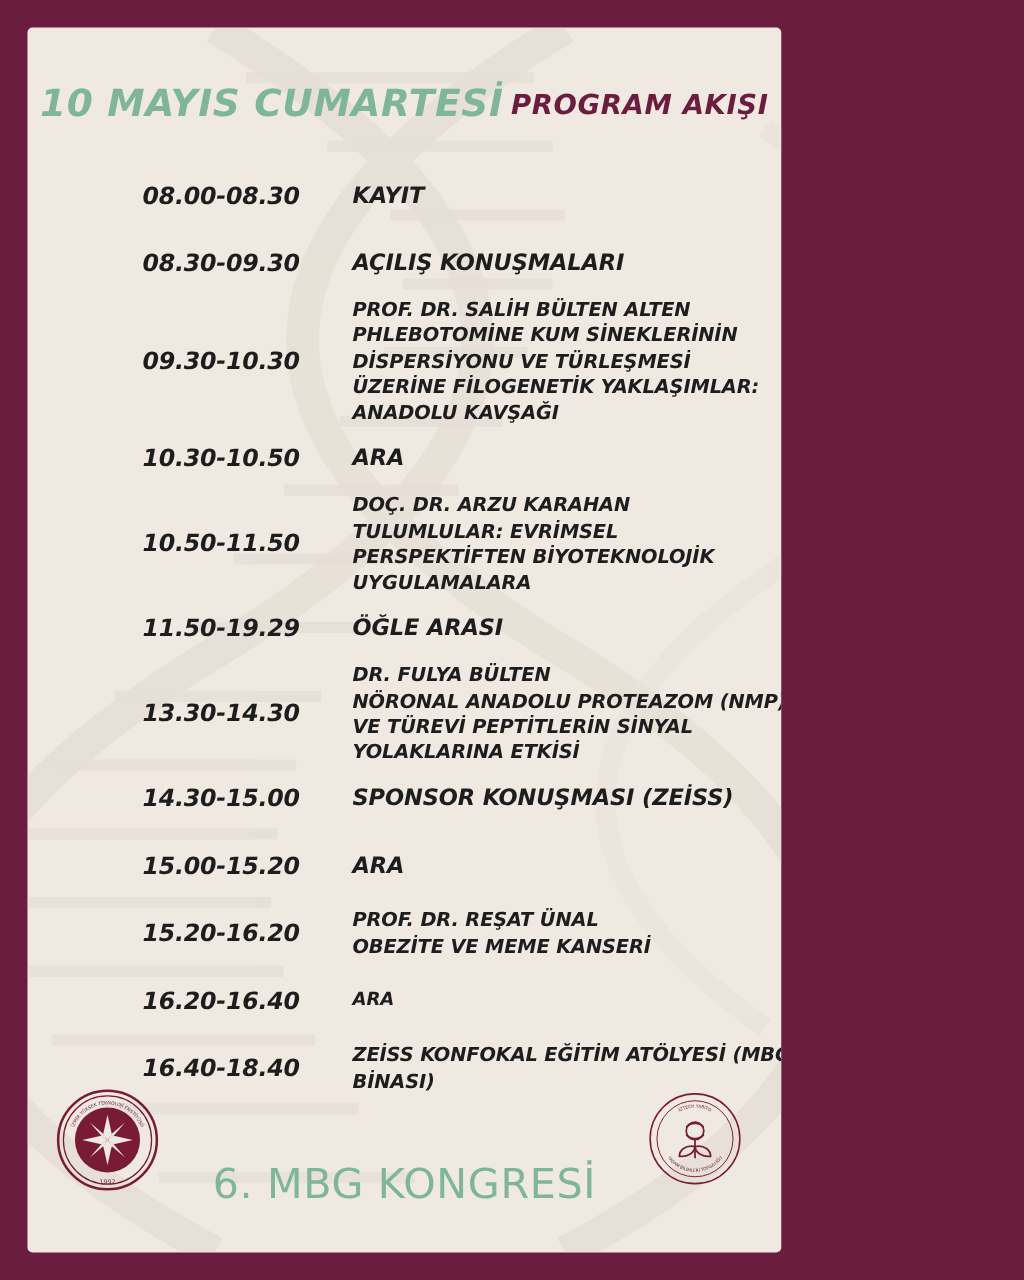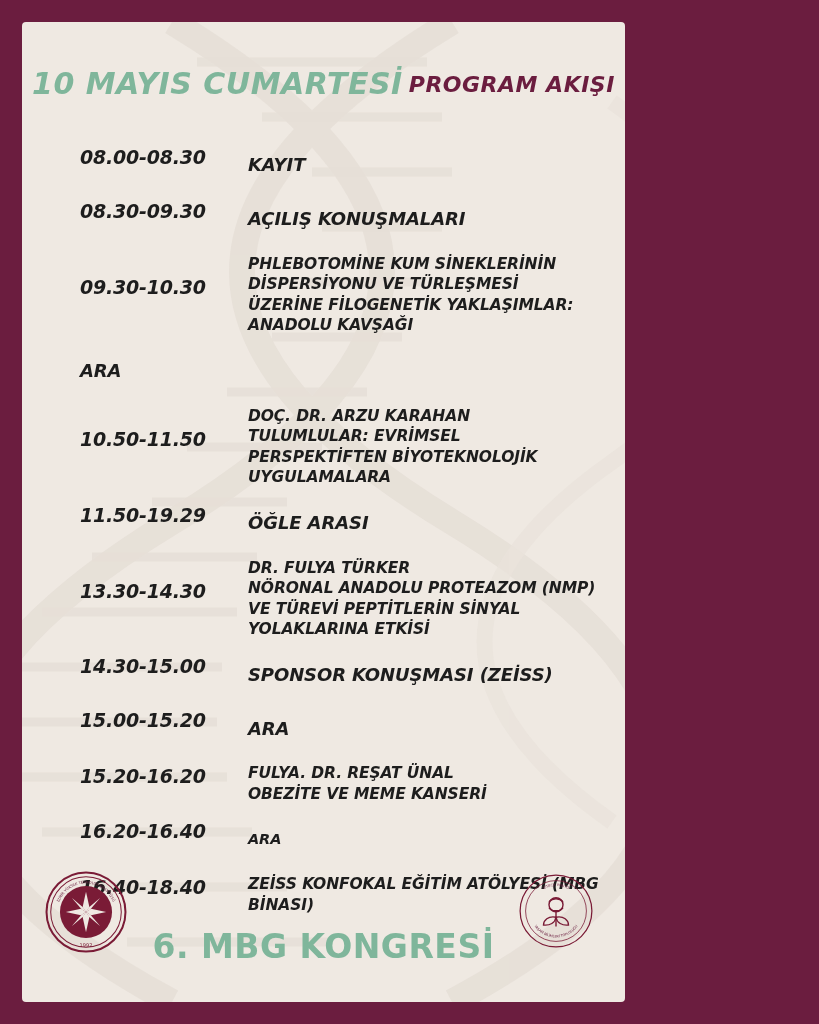--- a/index.html
+++ b/index.html
@@ -65,60 +65,60 @@
     color: #6b1d3f;
     margin-left: 6px;
     position: relative;
     top: -2px;
   }
   .schedule {
     position: absolute;
     top: 108px;
     left: 0;
     width: 100%;
+    padding-left: 34px;
   }
   .row {
     display: flex;
     align-items: center;
     padding: 0 0 0 58px;
     min-height: 54px;
   }
   .time {
     flex: 0 0 168px;
     font-family: "DejaVu Sans", sans-serif;
     font-style: italic;
     font-weight: bold;
     font-size: 19px;
     color: #1d1d1d;
     letter-spacing: -0.2px;
   }
   .desc {
     flex: 1 1 auto;
     padding-right: 26px;
-    margin-top: 16px;
   }
   .line {
     font-family: "DejaVu Sans", sans-serif;
     font-style: italic;
     font-weight: bold;
     color: #1d1d1d;
     letter-spacing: -0.1px;
     line-height: 1.32;
   }
   .line.lg { font-size: 18px; }
   .line.md { font-size: 15.5px; }
   .line.sm { font-size: 14.5px; }
   .footer-title {
     position: absolute;
     bottom: 36px;
     left: 0;
     width: 100%;
     text-align: center;
     font-family: "DejaVu Sans", sans-serif;
-    font-weight: bold;
+    font-weight: normal;
     font-size: 33px;
     letter-spacing: 0.5px;
     color: #7fb69b;
   }
   .logo-left {
     position: absolute;
     left: 22px;
     bottom: 48px;
     width: 84px;
     height: 84px;
@@ -188,26 +188,28 @@
       <div class="row">
         <div class="time">08.30-09.30</div>
         <div class="desc">
           <div class="line lg">AÇILIŞ KONUŞMALARI</div>
         </div>
       </div>
 
       <div class="row">
         <div class="time">09.30-10.30</div>
         <div class="desc">
+          <div class="line md">PROF. DR. SALİH BÜLTEN ALTEN</div>
           <div class="line md">PHLEBOTOMİNE KUM SİNEKLERİNİN DİSPERSİYONU VE TÜRLEŞMESİ</div>
           <div class="line md">ÜZERİNE FİLOGENETİK YAKLAŞIMLAR: ANADOLU KAVŞAĞI</div>
         </div>
       </div>
 
       <div class="row">
+        <div class="time">10.30-10.50</div>
         <div class="desc">
           <div class="line lg">ARA</div>
         </div>
       </div>
 
       <div class="row">
         <div class="time">10.50-11.50</div>
         <div class="desc">
           <div class="line md">DOÇ. DR. ARZU KARAHAN</div>
           <div class="line md">TULUMLULAR: EVRİMSEL PERSPEKTİFTEN BİYOTEKNOLOJİK UYGULAMALARA</div>
@@ -217,21 +219,21 @@
       <div class="row">
         <div class="time">11.50-19.29</div>
         <div class="desc">
           <div class="line lg">ÖĞLE ARASI</div>
         </div>
       </div>
 
       <div class="row">
         <div class="time">13.30-14.30</div>
         <div class="desc">
-          <div class="line md">DR. FULYA TÜRKER</div>
+          <div class="line md">DR. FULYA BÜLTEN</div>
           <div class="line md">NÖRONAL ANADOLU PROTEAZOM (NMP) VE TÜREVİ PEPTİTLERİN SİNYAL</div>
           <div class="line md">YOLAKLARINA ETKİSİ</div>
         </div>
       </div>
 
       <div class="row">
         <div class="time">14.30-15.00</div>
         <div class="desc">
           <div class="line lg">SPONSOR KONUŞMASI (ZEİSS)</div>
         </div>
@@ -240,21 +242,21 @@
       <div class="row">
         <div class="time">15.00-15.20</div>
         <div class="desc">
           <div class="line lg">ARA</div>
         </div>
       </div>
 
       <div class="row">
         <div class="time">15.20-16.20</div>
         <div class="desc">
-          <div class="line md">FULYA. DR. REŞAT ÜNAL</div>
+          <div class="line md">PROF. DR. REŞAT ÜNAL</div>
           <div class="line md">OBEZİTE VE MEME KANSERİ</div>
         </div>
       </div>
 
       <div class="row">
         <div class="time">16.20-16.40</div>
         <div class="desc">
           <div class="line sm">ARA</div>
         </div>
       </div>

